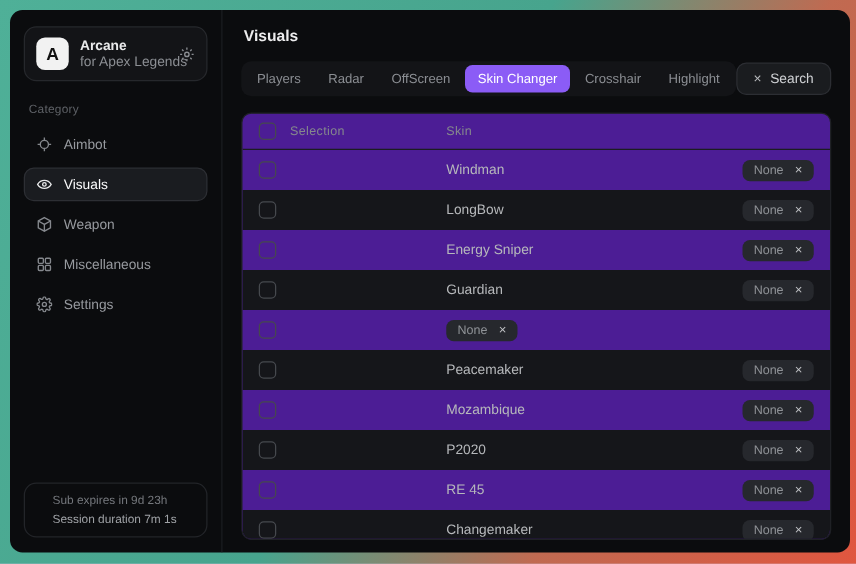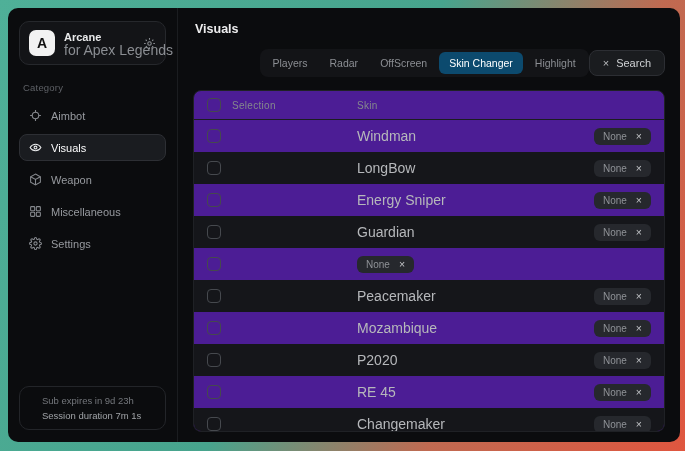--- a/index.html
+++ b/index.html
@@ -22,21 +22,21 @@
     display:flex; align-items:center; gap:9px; padding:8px 9px;
     background:#131417; border:1px solid #26282c; border-radius:10px;
   }
   .logo {
     width:26px; height:26px; background:#f2f2f2; border-radius:7px;
     display:flex; align-items:center; justify-content:center;
     font-weight:bold; font-size:14px; color:#111; flex:0 0 26px;
   }
   .brand-text { flex:1; min-width:0; }
   .brand-title { font-size:11px; font-weight:bold; color:#e9eaeb; line-height:13px; }
-  .brand-sub { font-size:14px; color:#8b8e93; line-height:12px; white-space:nowrap; }
+  .brand-sub { font-size:11px; color:#8b8e93; line-height:12px; white-space:nowrap; }
   .brand-gear { color:#8b8e93; display:flex; }
   .cat-label { font-size:9.5px; color:#5e6166; margin:17px 4px 9px 4px; letter-spacing:.2px; }
   .nav { display:flex; flex-direction:column; gap:5px; }
   .nav-item {
     display:flex; align-items:center; gap:9px; padding:6px 9px;
     color:#979a9f; font-size:11px; border-radius:8px; border:1px solid transparent;
     cursor:default;
   }
   .nav-item .ic { display:flex; color:#85888d; }
   .nav-item.active { background:#1a1c20; border-color:#2d2f34; color:#fcfcfd; }
@@ -50,41 +50,41 @@
   .session-line2 { font-size:9.5px; color:#a0a3a7; }
   
   .main { flex:1; display:flex; flex-direction:column; padding:12px 15px 10px 15px; min-width:0; }
   .page-title { font-size:12.5px; font-weight:bold; color:#ededee; margin:2px 0 13px 2px; }
   .toolbar { display:flex; align-items:center; justify-content:flex-end; }
   .tabs { display:flex; gap:2px; background:#131417; border-radius:8px; padding:3px; }
   .tab {
     padding:5px 10px; font-size:10.5px; color:#8b8e93; border-radius:6px;
     white-space:nowrap; cursor:default;
   }
-  .tab.active { background:#0c4a6e; color:#ffffff; }
+  .tab.active { background:#8b5cf6; color:#ffffff; }
   .search-btn {
     display:flex; align-items:center; gap:7px; padding:6px 13px;
     background:#1a1c1f; border:1px solid #2c2e33; border-radius:8px;
     color:#cfd1d4; font-size:11px; cursor:default;
   }
   .search-x { font-size:11px; color:#b9bbbe; line-height:10px; }
   
   .table {
     margin-top:13px; border:1px solid #1f2125; border-radius:8px;
     background:#4c1d95; overflow:hidden; flex:1; display:flex; flex-direction:column;
   }
   .thead {
     display:flex; align-items:center; height:29px; padding:0 13px;
     border-bottom:1px solid #1b1d20; color:#85888d; font-size:10px; letter-spacing:.3px;
     flex:0 0 29px;
   }
   .trow { display:flex; align-items:center; height:32px; padding:0 13px; flex:0 0 32px; }
   .trow:nth-child(odd) { background:#15161a; }
   .cell-select { display:flex; align-items:center; gap:11px; width:150px; flex:0 0 150px; }
-  .cell-weapon { flex:1; font-size:14px; color:#b6b8bb; }
+  .cell-weapon { flex:1; font-size:11px; color:#b6b8bb; }
   .thead .cell-weapon { font-size:10px; color:#85888d; }
   .cell-skin { display:flex; justify-content:flex-end; }
   .thead .cell-skin { color:#85888d; font-size:10px; }
   .checkbox {
     width:14px; height:14px; border:1.5px solid #46494e; border-radius:4px;
     background:transparent; flex:0 0 14px; cursor:default;
   }
   .skin-badge {
     display:flex; align-items:center; gap:9px; background:#26282d; border-radius:6px;
     padding:3px 9px; font-size:10px; color:#8f9297; cursor:default;
@@ -176,20 +176,21 @@
   <div class="main">
 
     <div class="page-title">Visuals</div>
 
     <div class="toolbar">
       <div class="tabs">
         <div class="tab">Players</div>
         <div class="tab">Radar</div>
         <div class="tab">OffScreen</div>
         <div class="tab active">Skin Changer</div>
+        <div class="tab">Crosshair</div>
         <div class="tab">Highlight</div>
       </div>
       <div class="search-btn">
         <span class="search-x">×</span>
         <span>Search</span>
       </div>
     </div>
 
     <div class="table">
       <div class="thead">

